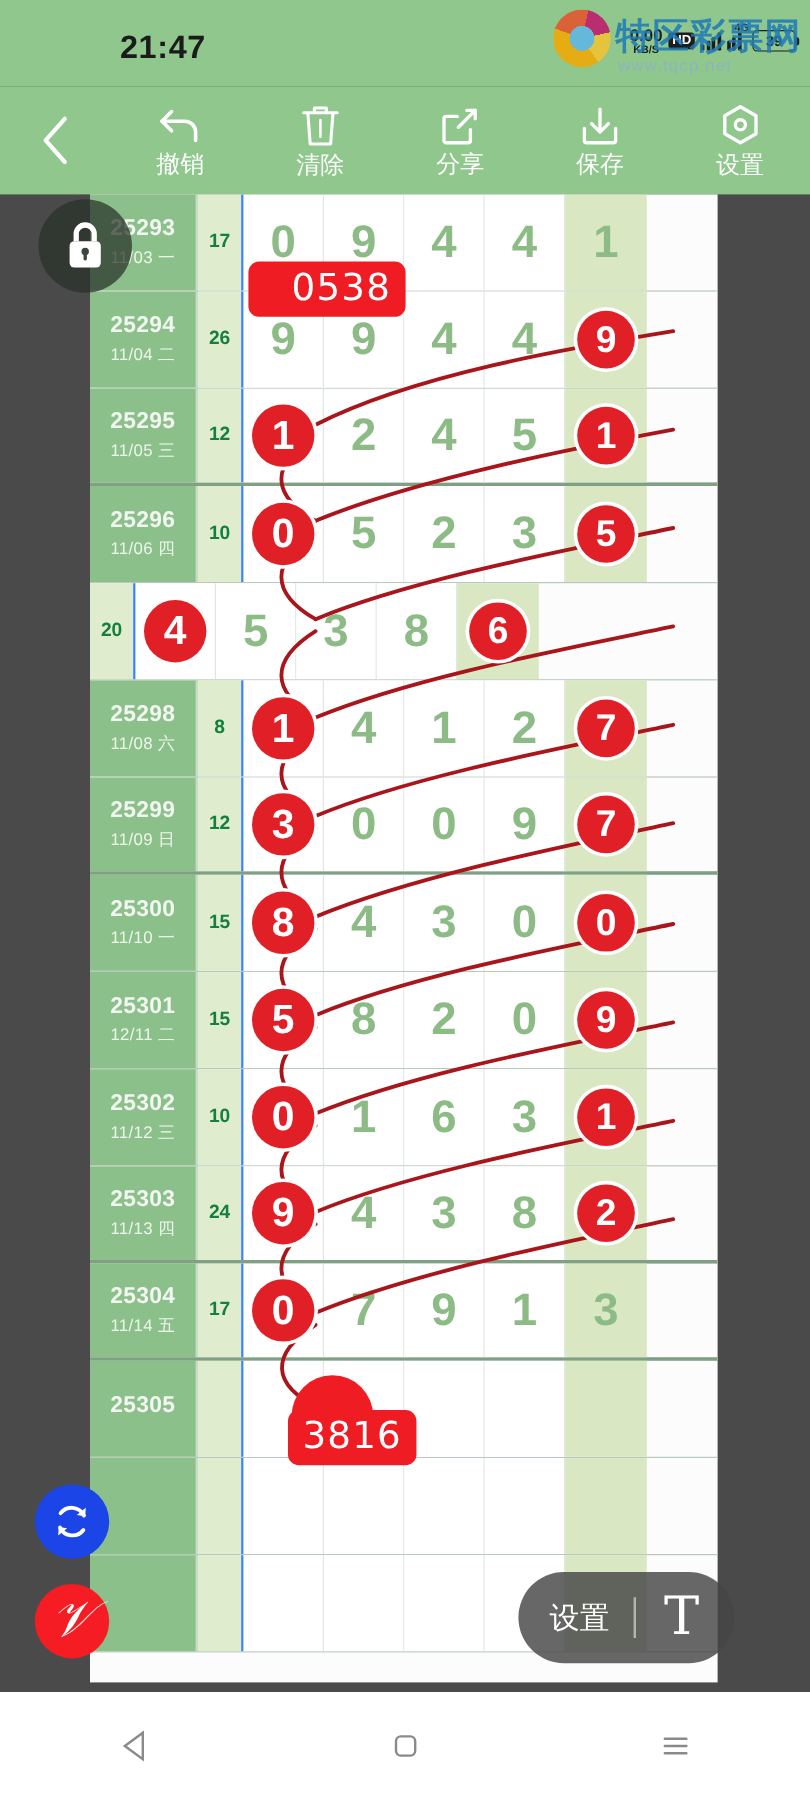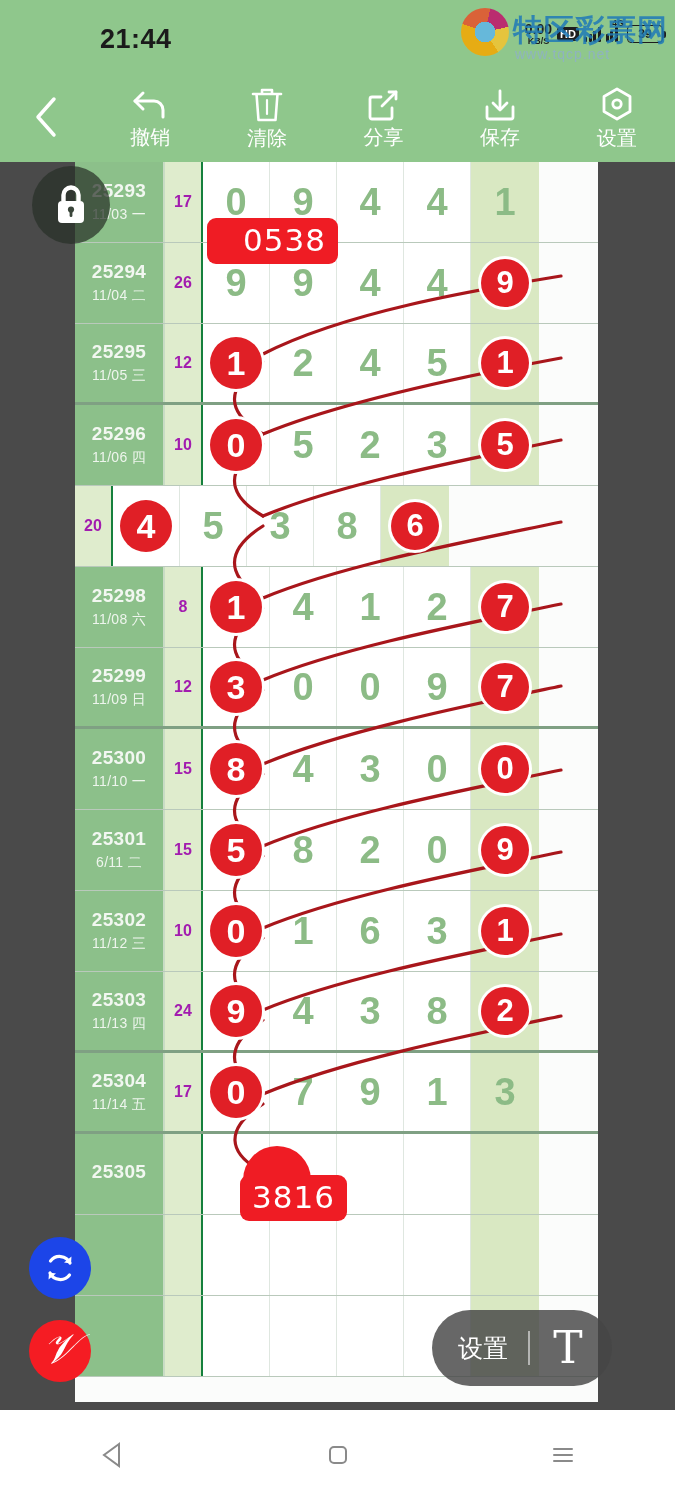--- a/index.html
+++ b/index.html
@@ -100,22 +100,22 @@
 
   .c-label{
     width:90px; background:#8cc08a; position:relative;
     display:flex; flex-direction:column; align-items:center; justify-content:center;
     border-right:2px solid #c9dcc5;
   }
   .c-label .issue{ font-size:19px; color:#f2f7f1; font-weight:700; letter-spacing:.3px;}
   .c-label .date{ font-size:14px; color:#eef5ed; margin-top:4px; letter-spacing:.3px;}
   .c-sum{
     width:38px; background:#dfeccd; display:flex; align-items:center; justify-content:center;
-    font-size:16px; color:#a21caf; font-weight:700;
-    border-right:2px solid #15803d;
+    font-size:16px; color:#15803d; font-weight:700;
+    border-right:2px solid #3b82f6;
   }
   .c-num{
     width:67px; background:#ffffff; position:relative;
     display:flex; align-items:center; justify-content:center;
     border-right:1px solid #dfe7e0;
     font-size:38px; color:#8cbb86; font-weight:700;
   }
   .c-num.last{
     width:68px; background:#d9e8c2; border-right:none; color:#8cbb86;
   }
@@ -187,21 +187,21 @@
   .navbar{
     position:absolute; left:0; bottom:0; width:675px; height:90px;
     background:#fff; display:flex; align-items:center; justify-content:space-around;
   }
   .navbar div{ display:flex; align-items:center; justify-content:center; width:120px; height:90px;}
 </style>
 </head>
 <body>
 
 <div class="statusbar">
-  <div class="clock">21:44</div>
+  <div class="clock">21:47</div>
 
   <div class="sb-right">
     <div class="netspeed">
       <span class="n1">0.00</span>
       <span class="n2">KB/S</span>
     </div>
     <div class="hd-badge">HD</div>
     <div class="sig">
         <i></i>
         <i></i>
@@ -447,21 +447,21 @@
         <div class="c-num">
           <span>0</span>
         </div>
         <div class="c-num last">
           <span class="ball sm">0</span>
         </div>
       </div>
       <div class="row">
         <div class="c-label">
           <span class="issue">25301</span>
-          <span class="date">6/11 二</span>
+          <span class="date">12/11 二</span>
         </div>
         <div class="c-sum">15</div>
         <div class="c-num">
           <span class="ball">5</span>
         </div>
         <div class="c-num">
           <span>8</span>
         </div>
         <div class="c-num">
           <span>2</span>

